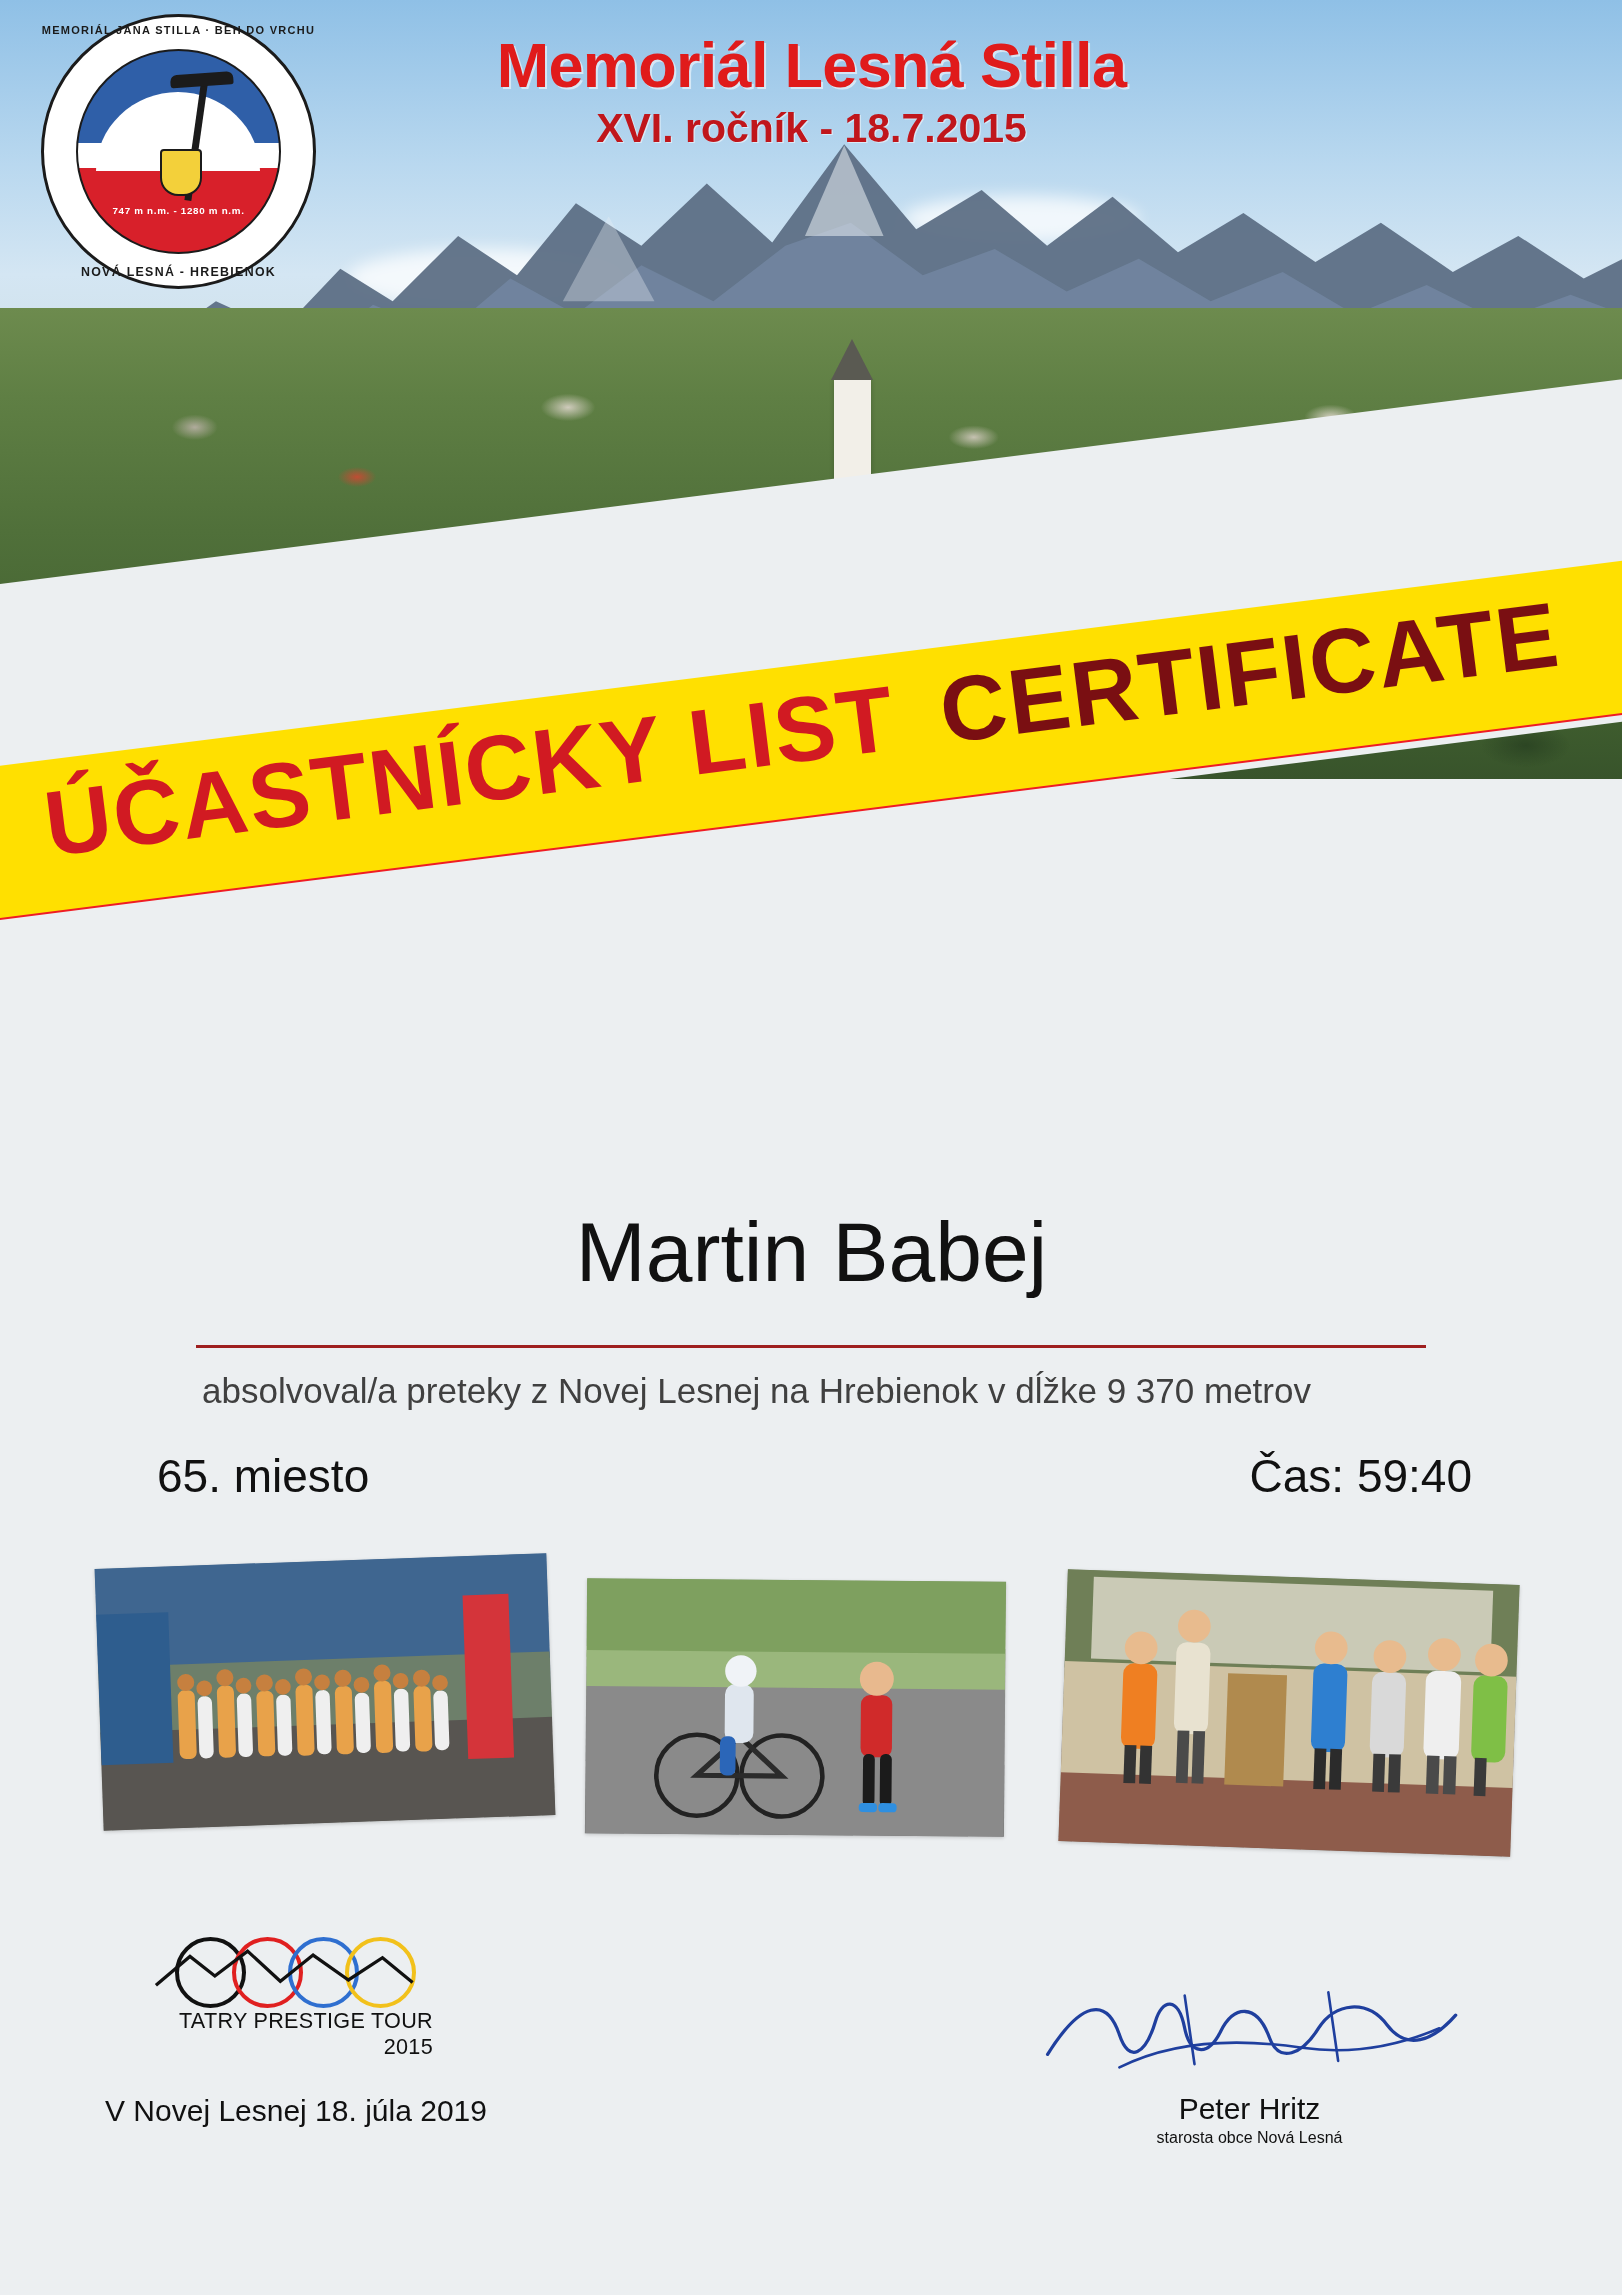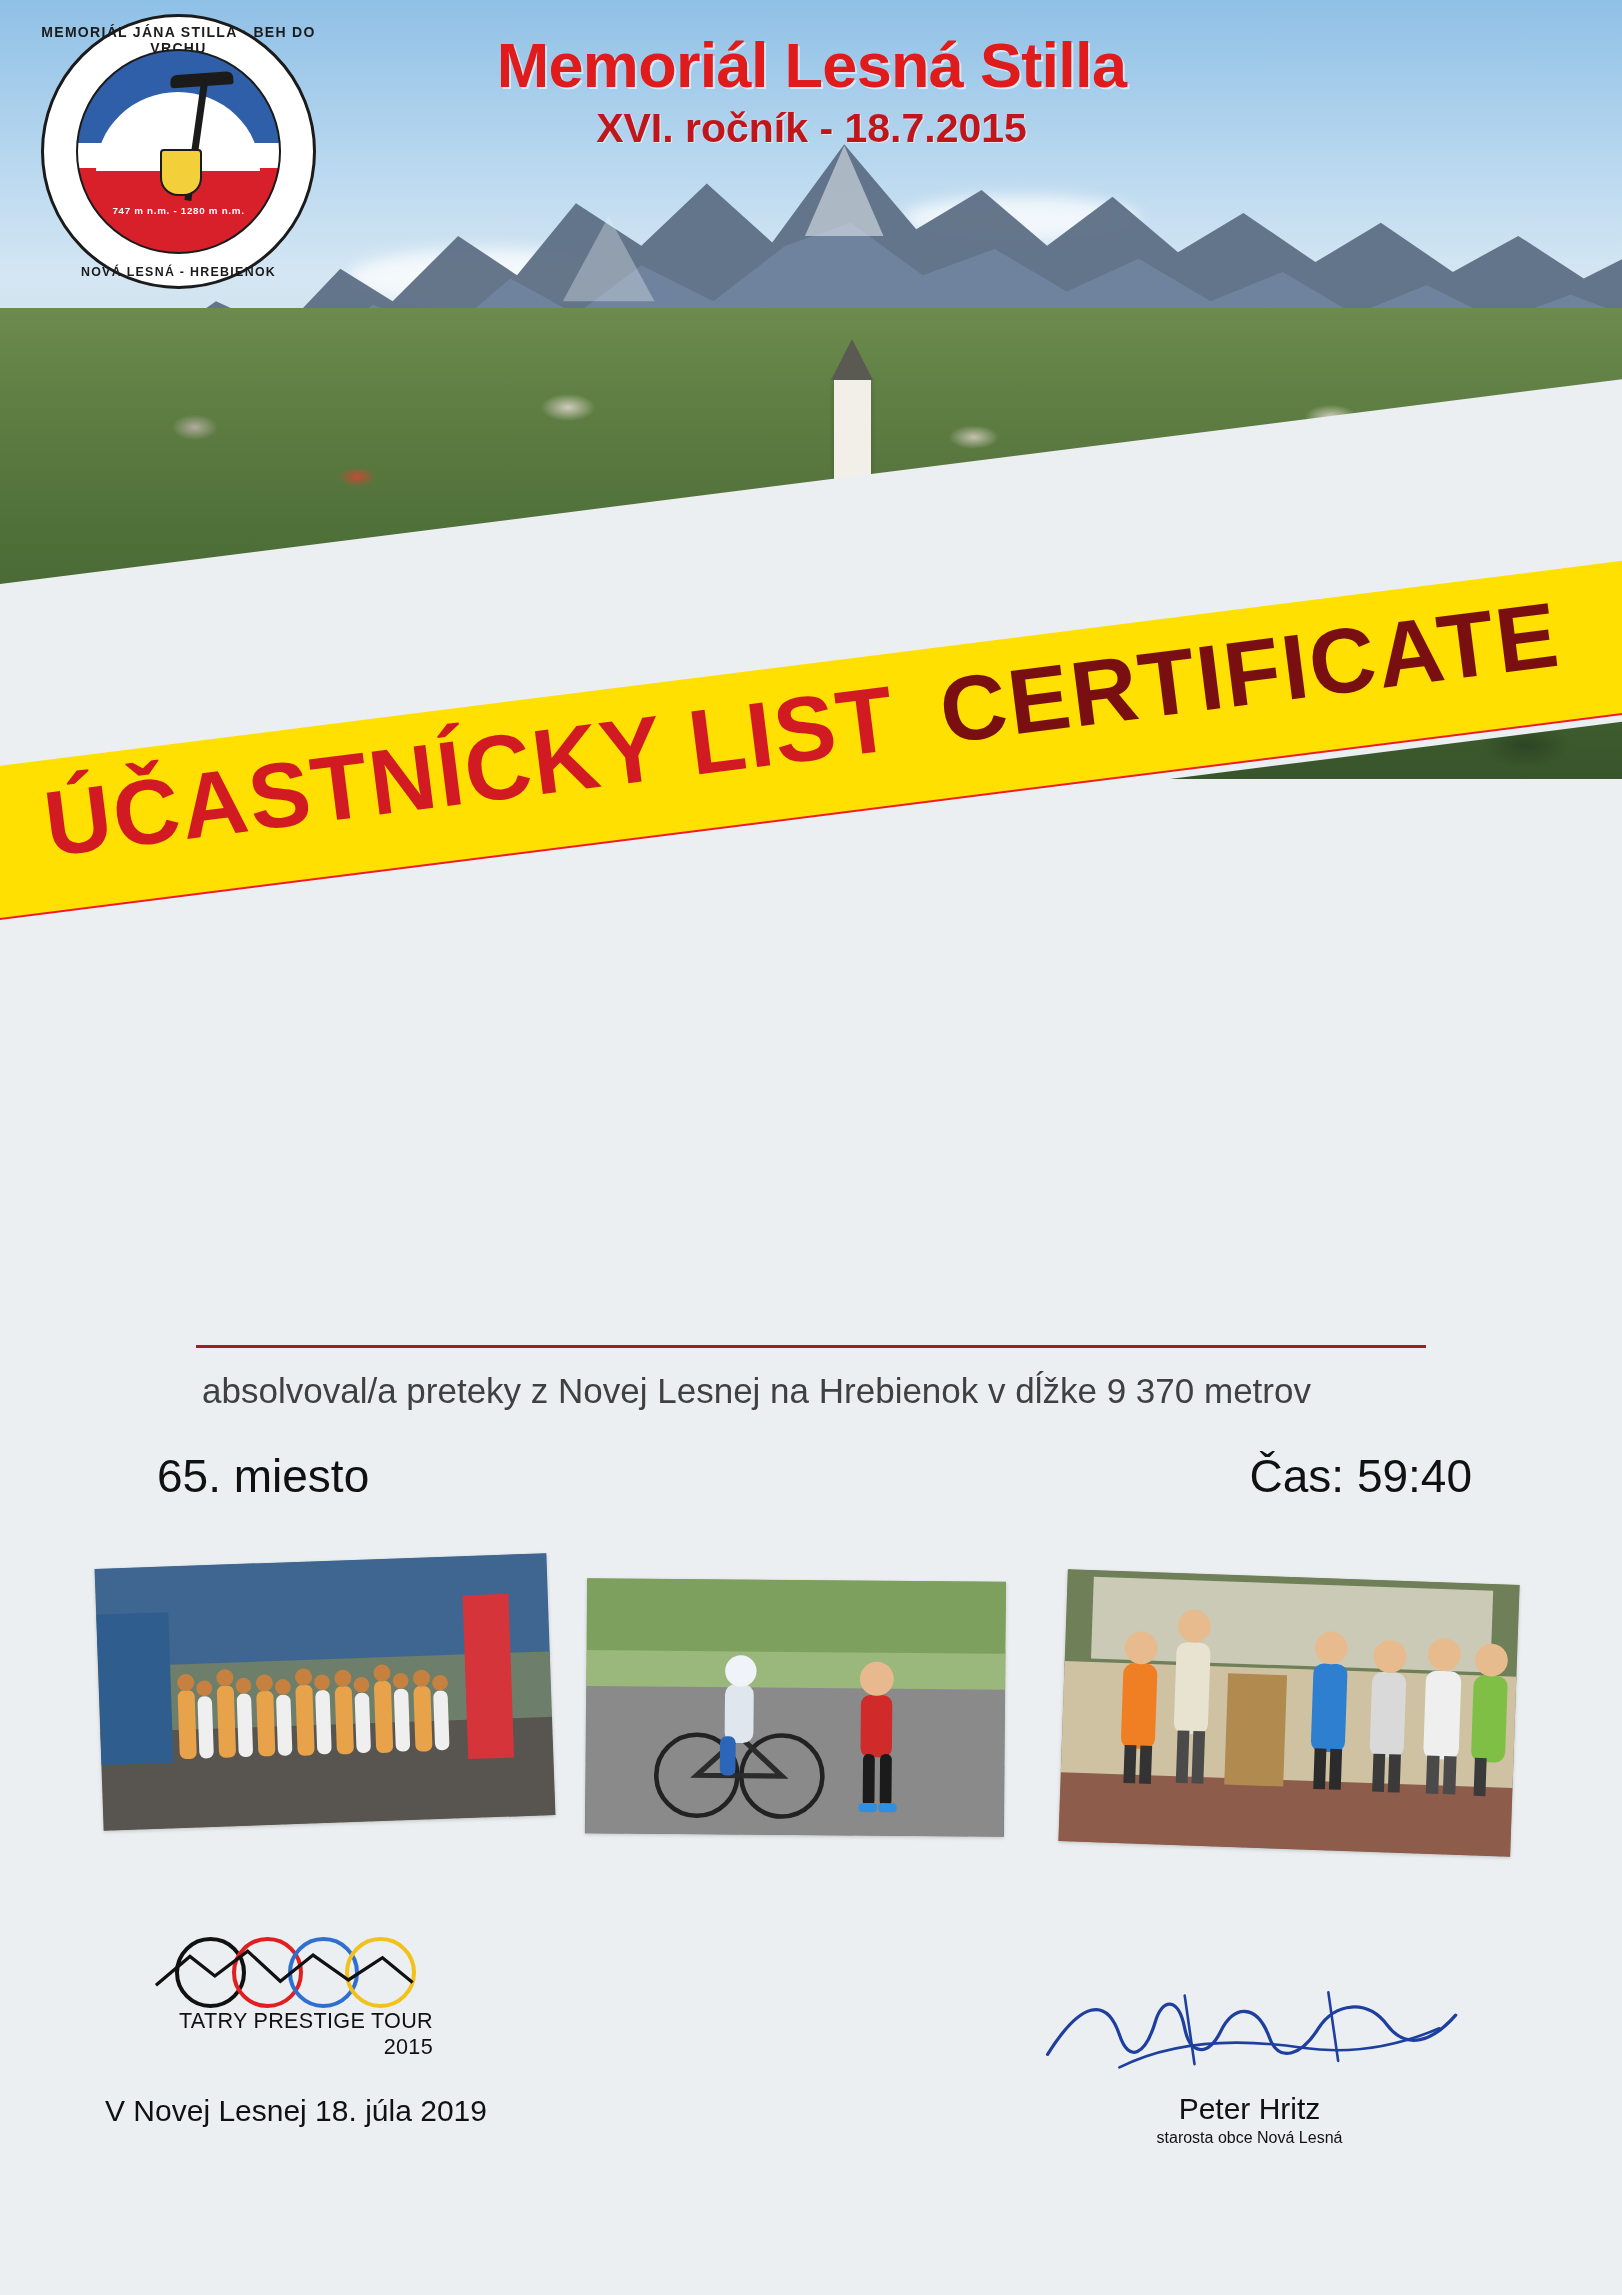--- a/index.html
+++ b/index.html
@@ -444,39 +444,40 @@
     <div class="pond"></div>
 
     <div class="photo-cut"></div>
   </div>
 
   <div class="header-title">Memoriál Lesná Stilla</div>
   <div class="header-sub">XVI. ročník - 18.7.2015</div>
 
   <div class="emblem">
     <div class="emblem-outer"></div>
-    <div class="emblem-text-top" style="font-size:14px;">MEMORIÁL JÁNA STILLA  ·  BEH DO VRCHU</div>
+    <div class="emblem-text-top" style="font-size:11px;">MEMORIÁL JÁNA STILLA  ·  BEH DO VRCHU</div>
     <div class="emblem-inner">
       <div class="emblem-hill"></div>
       <div class="emblem-axe"></div>
       <div class="emblem-shield"></div>
       <div class="emblem-text-mid">747 m n.m. - 1280 m n.m.</div>
     </div>
     <div class="emblem-text-bottom" style="font-size:12.4px;">NOVÁ LESNÁ - HREBIENOK</div>
   </div>
 
 
   <div class="ribbon-wrap">
     <div class="ribbon-red"></div>
     <div class="ribbon-yellow"></div>
     <div class="ribbon-text">
       <span class="t1">ÚČASTNÍCKY LIST</span><span class="t2">CERTIFICATE</span>
     </div>
   </div>
 
+  <div class="name">Martin Babej</div>
   <div class="rule"></div>
   <div class="subtitle">absolvoval/a preteky z Novej Lesnej na Hrebienok v dĺžke 9 370 metrov</div>
 
   <div class="results">
     <div class="cell">65. miesto</div>
     <div class="cell">Čas: 59:40</div>
   </div>
 
   <div class="strip">
     <div class="ph ph1">

